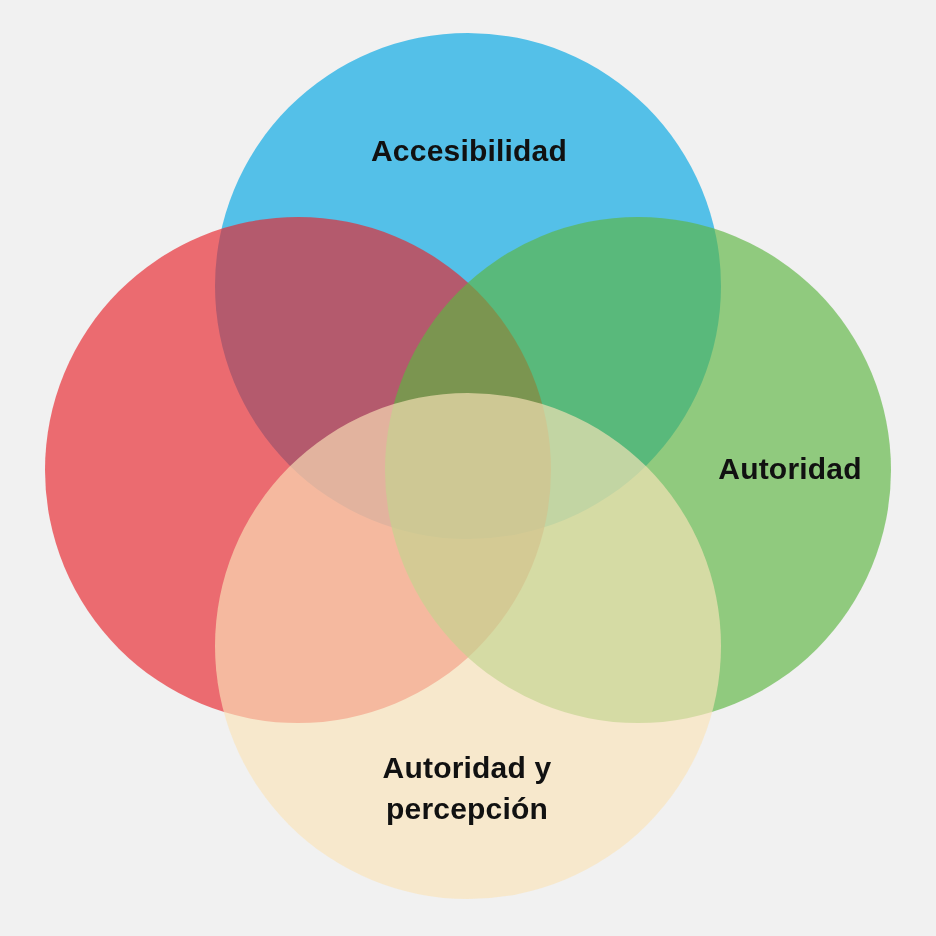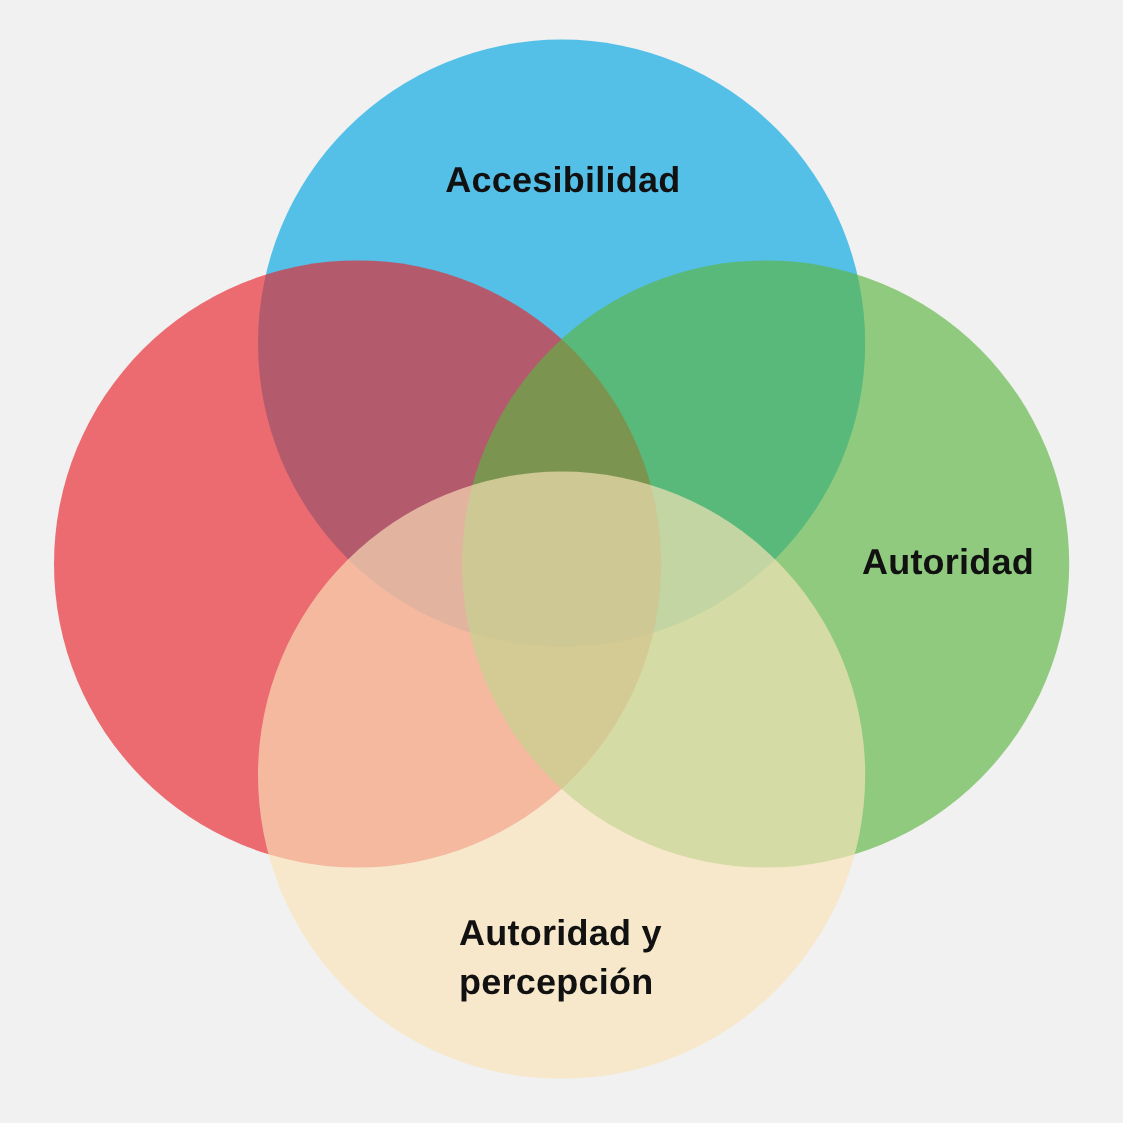--- a/index.html
+++ b/index.html
@@ -24,29 +24,29 @@
     display: block;
   }
   .label {
     position: absolute;
     transform: translate(-50%, -50%);
     color: #111111;
     font-weight: 700;
     font-size: 30px;
     line-height: 1.38;
     letter-spacing: 0.2px;
-    text-align: left;
+    text-align: center;
     white-space: pre-line;
     user-select: none;
   }
   .label-top    { left: 469px; top: 151px; }
   .label-left   { left: 151px; top: 467px; }
   .label-center { left: 468px; top: 466px; }
   .label-right  { left: 790px; top: 469px; }
-  .label-bottom { left: 467px; top: 788px; margin-top: 11px; }
+  .label-bottom { left: 467px; top: 788px; }
 </style>
 </head>
 <body>
 
 <div class="canvas">
 
   <svg class="venn" viewBox="0 0 936 936">
     <circle cx="468" cy="286" r="253" fill="#54C0E8" fill-opacity="1"></circle>
     <circle cx="298" cy="470" r="253" fill="#E8232B" fill-opacity="0.65"></circle>
     <circle cx="638" cy="470" r="253" fill="#5CB640" fill-opacity="0.65"></circle>

